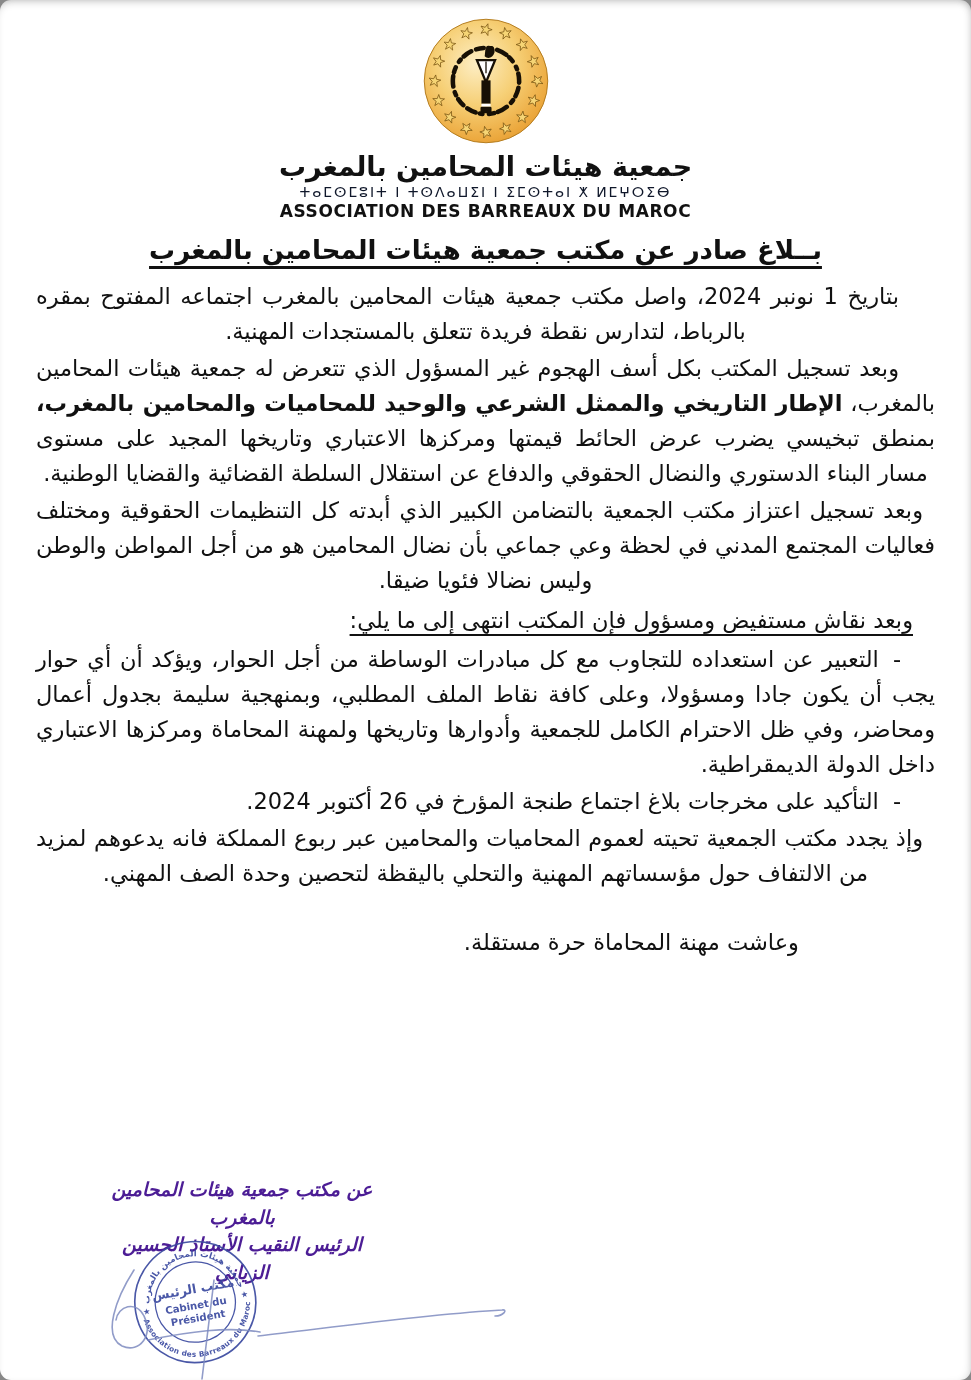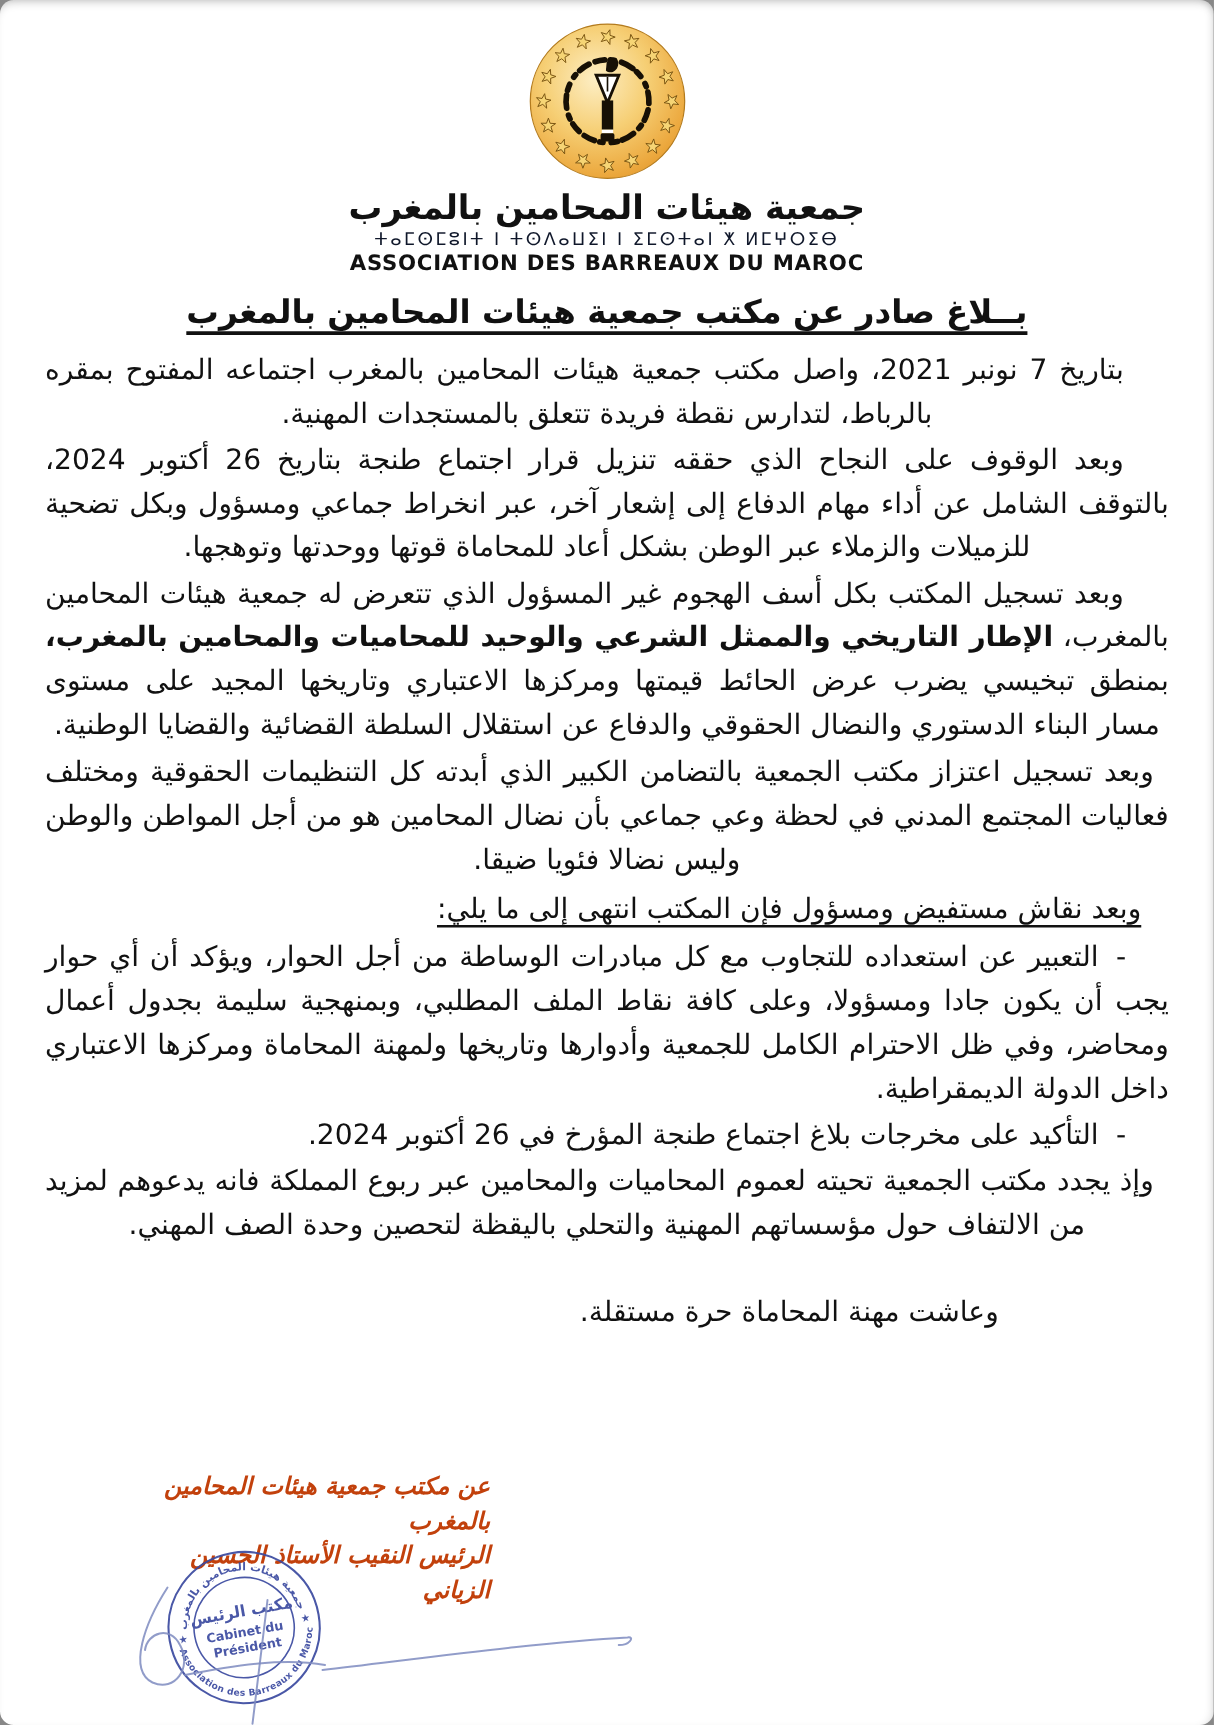--- a/index.html
+++ b/index.html
@@ -41,22 +41,22 @@
   .closing { text-align:left; text-align-last:right !important; text-indent:0 !important;
              margin:34px 136px 0 0 !important; }
   
   .date-line {
     position:absolute; left:80px; top:1106px; direction:rtl;
     font-size:26px; font-weight:bold;
     text-decoration:underline; text-underline-offset:6px; text-decoration-thickness:2.5px;
   }
   .signatory {
     position:absolute; left:92px; top:1176px; width:300px;
-    direction:rtl; 
-    color:#c2410c; font-weight:bold; font-style:italic;
+    direction:rtl; text-align:center;
+    color:#4c1d95; font-weight:bold; font-style:italic;
     font-size:19px; line-height:1.45;
   }
   .stamp { position:absolute; left:126px; top:1232px; width:140px; height:148px; transform:rotate(-10deg); opacity:.92; }
   .stamp svg { width:100%; height:auto; }
   .st-ring { fill:none; stroke:#3b4aa0; }
   .st-ar   { font-size:13.5px; font-weight:bold; fill:#3b4aa0; }
   .st-fr   { font-size:11.5px; font-weight:bold; fill:#3b4aa0; letter-spacing:.4px; }
   .st-c-ar { font-size:20px;   font-weight:bold; fill:#3b4aa0; text-anchor:middle; }
   .st-c-fr { font-size:16px;   font-weight:bold; fill:#3b4aa0; text-anchor:middle; }
   .st-star { font-size:13px; fill:#3b4aa0; text-anchor:middle; }
@@ -111,22 +111,21 @@
       </svg>
     </div>
     <div class="org-ar">جمعية هيئات المحامين بالمغرب</div>
     <div class="org-tif">ⵜⴰⵎⵙⵎⵓⵏⵜ ⵏ ⵜⵙⴷⴰⵡⵉⵏ ⵏ ⵉⵎⵙⵜⴰⵏ ⵅ ⵍⵎⵖⵔⵉⴱ</div>
     <div class="org-fr">ASSOCIATION DES BARREAUX DU MAROC</div>
   </header>
 
   <h1 class="doc-title">بــلاغ صادر عن مكتب جمعية هيئات المحامين بالمغرب</h1>
 
   <main class="body">
-    <p class="para">بتاريخ 7 نونبر 2021، واصل مكتب جمعية هيئات المحامين بالمغرب اجتماعه المفتوح بمقره بالرباط، لتدارس نقطة فريدة تتعلق بالمستجدات المهنية.</p>
-    <p class="para">وبعد الوقوف على النجاح الذي حققه تنزيل قرار اجتماع طنجة بتاريخ 26 أكتوبر 2024، بالتوقف الشامل عن أداء مهام الدفاع إلى إشعار آخر، عبر انخراط جماعي ومسؤول وبكل تضحية للزميلات والزملاء عبر الوطن بشكل أعاد للمحاماة قوتها ووحدتها وتوهجها.</p>
+    <p class="para">بتاريخ 1 نونبر 2024، واصل مكتب جمعية هيئات المحامين بالمغرب اجتماعه المفتوح بمقره بالرباط، لتدارس نقطة فريدة تتعلق بالمستجدات المهنية.</p>
     <p class="para"><span>وبعد تسجيل المكتب بكل أسف الهجوم غير المسؤول الذي تتعرض له جمعية هيئات المحامين بالمغرب، </span><span class="b">الإطار التاريخي والممثل الشرعي والوحيد للمحاميات والمحامين بالمغرب،</span><span> بمنطق تبخيسي يضرب عرض الحائط قيمتها ومركزها الاعتباري وتاريخها المجيد على مستوى مسار البناء الدستوري والنضال الحقوقي والدفاع عن استقلال السلطة القضائية والقضايا الوطنية.</span></p>
     <p class="para tight">وبعد تسجيل اعتزاز مكتب الجمعية بالتضامن الكبير الذي أبدته كل التنظيمات الحقوقية ومختلف فعاليات المجتمع المدني في لحظة وعي جماعي بأن نضال المحامين هو من أجل المواطن والوطن وليس نضالا فئويا ضيقا.</p>
     <p class="para decision">وبعد نقاش مستفيض ومسؤول فإن المكتب انتهى إلى ما يلي:</p>
     <p class="para bullet"><span class="marker">-</span><span>التعبير عن استعداده للتجاوب مع كل مبادرات الوساطة من أجل الحوار، ويؤكد أن أي حوار يجب أن يكون جادا ومسؤولا، وعلى كافة نقاط الملف المطلبي، وبمنهجية سليمة بجدول أعمال ومحاضر، وفي ظل الاحترام الكامل للجمعية وأدوارها وتاريخها ولمهنة المحاماة ومركزها الاعتباري داخل الدولة الديمقراطية.</span></p>
     <p class="para bullet"><span class="marker">-</span><span>التأكيد على مخرجات بلاغ اجتماع طنجة المؤرخ في 26 أكتوبر 2024.</span></p>
     <p class="para tight">وإذ يجدد مكتب الجمعية تحيته لعموم المحاميات والمحامين عبر ربوع المملكة فانه يدعوهم لمزيد من الالتفاف حول مؤسساتهم المهنية والتحلي باليقظة لتحصين وحدة الصف المهني.</p>
     <p class="closing">وعاشت مهنة المحاماة حرة مستقلة.</p>
   </main>
 
 

